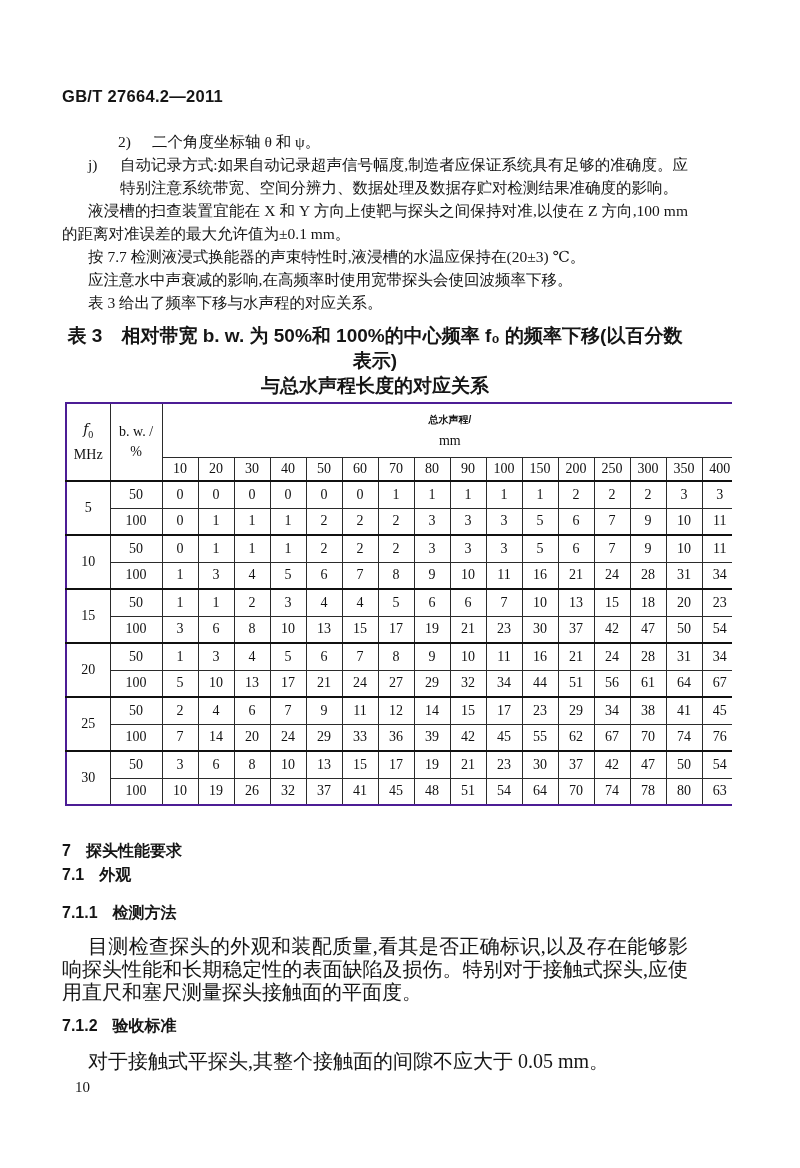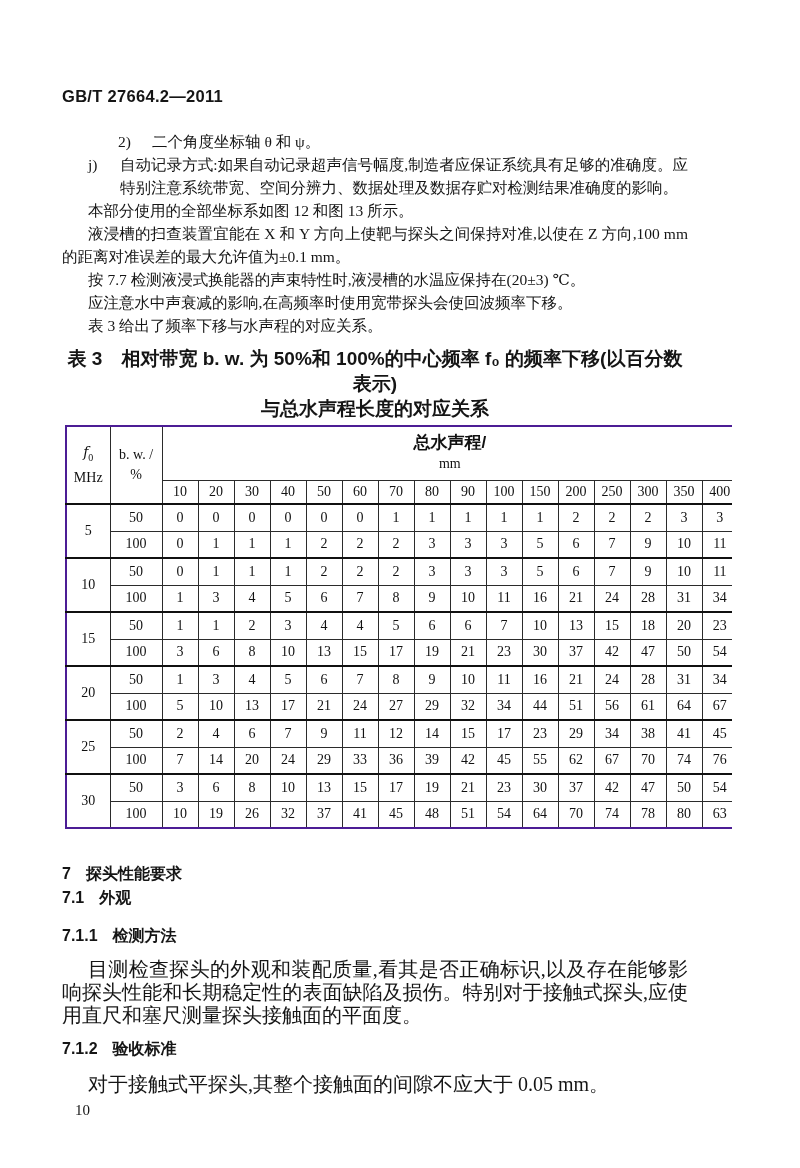--- a/index.html
+++ b/index.html
@@ -34,21 +34,21 @@
   .t3 th, .t3 td {
     border:1px solid #2b2b2b; text-align:center; vertical-align:middle;
     padding:0; font-weight:normal; font-size:14px; color:#111;
   }
   .t3 thead tr.h1row { height:54px; }
   .t3 thead tr.h2row { height:24px; }
   .t3 tbody tr { height:27px; }
   .t3 tbody tr.group-start td { border-top:2px solid #101010; }
   .t3 th.span-h .cjk {
     font-family:"Liberation Sans","DejaVu Sans",sans-serif;
-    font-weight:bold; font-size:17px; line-height:22px;
+    font-weight:bold; font-size:10px; line-height:22px;
   }
   .t3 th.span-h .unit { line-height:20px; }
   .t3 th.corner div { line-height:20px; }
   .t3 .fsym i { font-family:"DejaVu Serif",serif; font-style:italic; }
   .t3 sub { font-size:10px; }
 
   .heading {
     font-family:"Liberation Sans","DejaVu Sans",sans-serif;
     font-weight:bold; font-size:16px; line-height:22px;
   }
@@ -72,21 +72,20 @@
   <div class="intro">
     <div class="list-item li-2">
       <span class="marker">2)</span>
       <span class="li-text">二个角度坐标轴 θ 和 ψ。</span>
     </div>
     <div class="list-item li-j">
       <span class="marker">j)</span>
       <span class="li-text">自动记录方式:如果自动记录超声信号幅度,制造者应保证系统具有足够的准确度。应特别注意系统带宽、空间分辨力、数据处理及数据存贮对检测结果准确度的影响。</span>
     </div>
     <div id="intro-paras">
-        <div class="para">本部分使用的全部坐标系如图 12 和图 13 所示。</div>
         <div class="para">液浸槽的扫查装置宜能在 X 和 Y 方向上使靶与探头之间保持对准,以使在 Z 方向,100 mm 的距离对准误差的最大允许值为±0.1 mm。</div>
         <div class="para">按 7.7 检测液浸式换能器的声束特性时,液浸槽的水温应保持在(20±3) ℃。</div>
         <div class="para">应注意水中声衰减的影响,在高频率时使用宽带探头会使回波频率下移。</div>
         <div class="para">表 3 给出了频率下移与水声程的对应关系。</div>
       </div>
   </div>
 
   <div class="table-title">
     <div>表 3　相对带宽 b. w. 为 50%和 100%的中心频率 f₀ 的频率下移(以百分数表示)</div>
     <div>与总水声程长度的对应关系</div>

